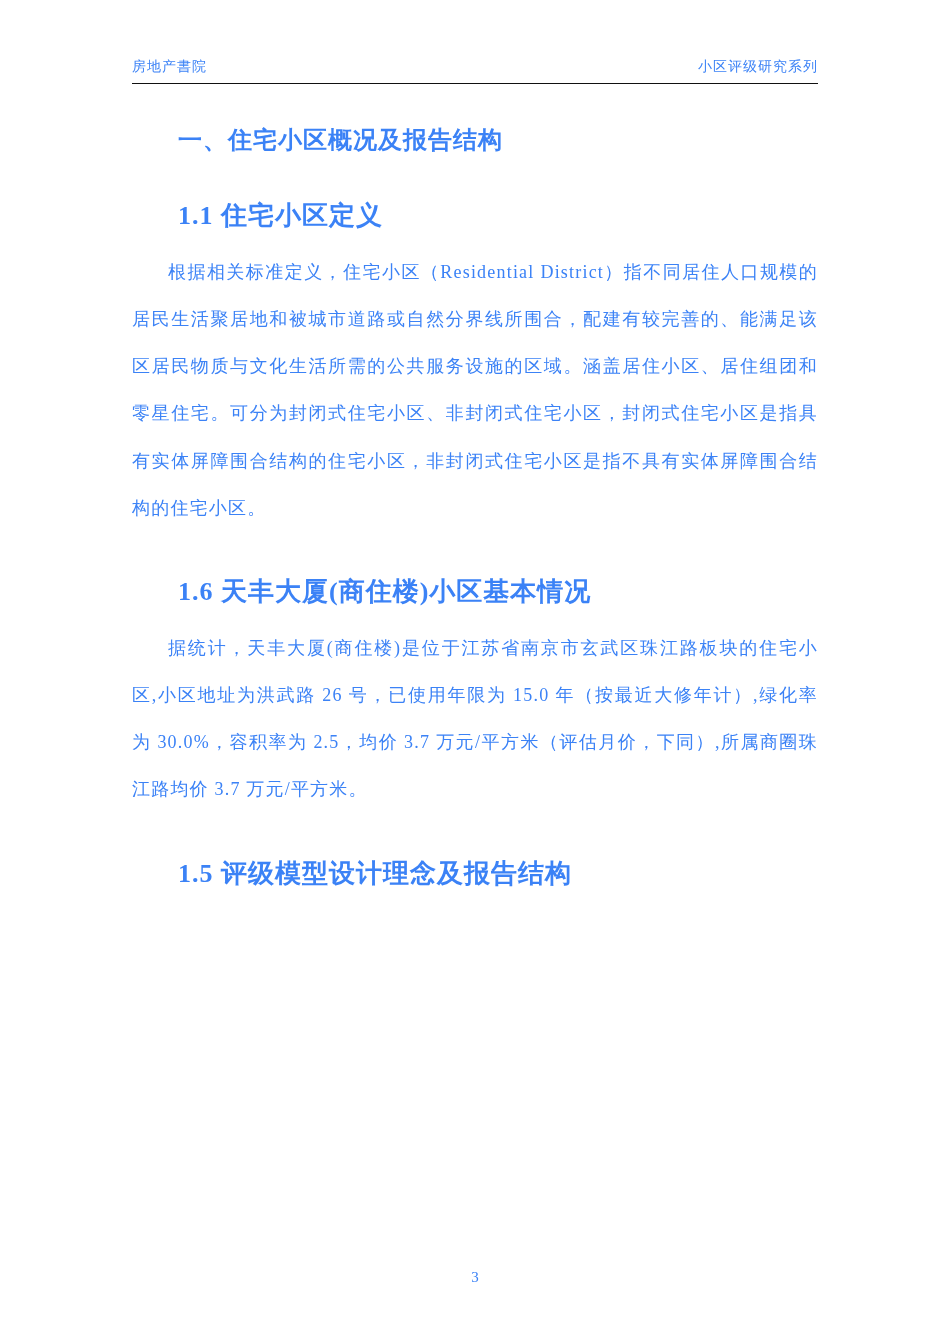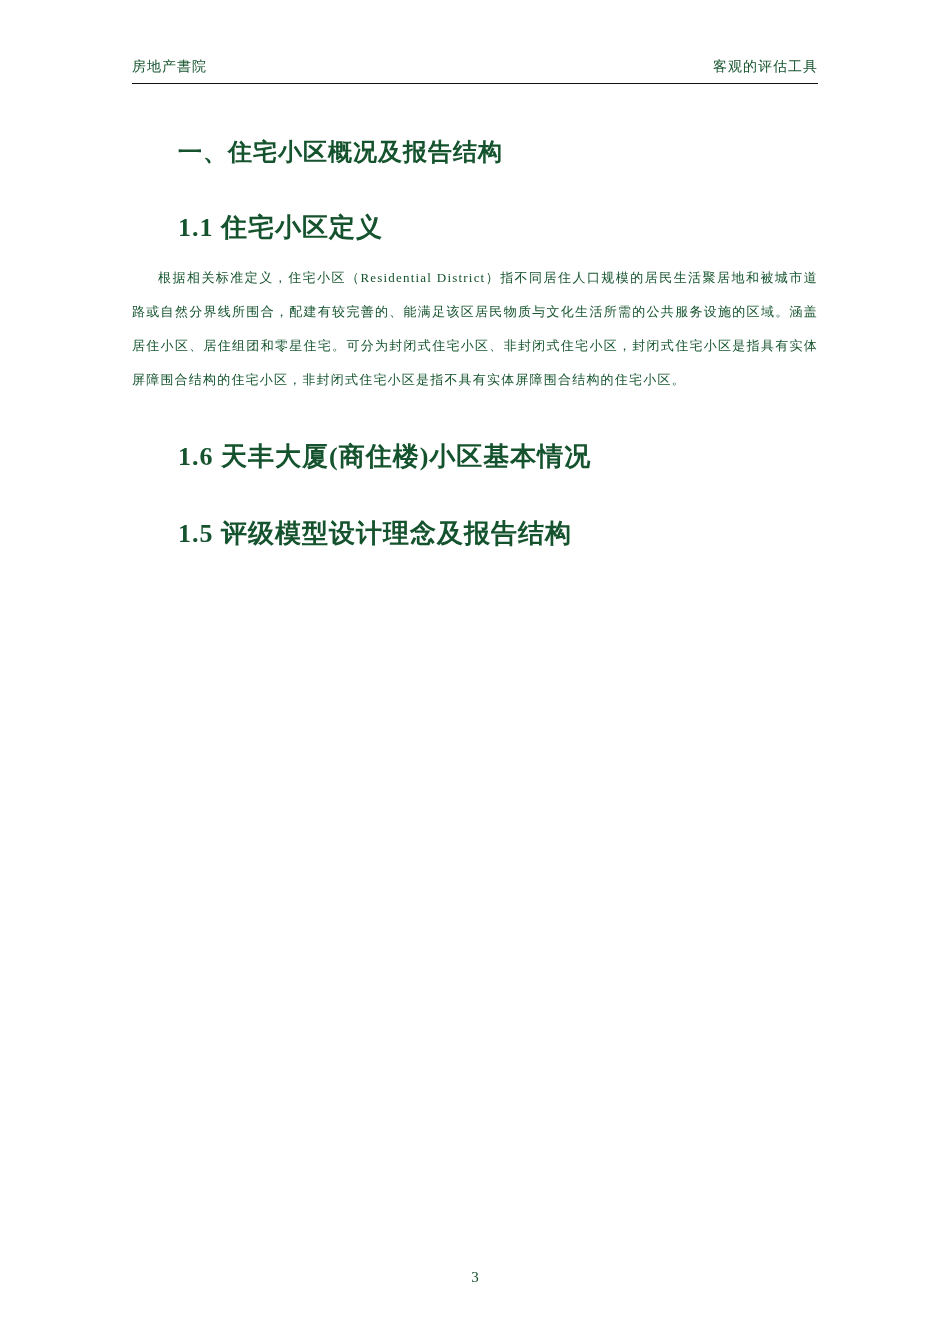--- a/index.html
+++ b/index.html
@@ -6,48 +6,48 @@
     margin: 0;
     padding: 0;
     background: #ffffff;
   }
   .page {
     position: relative;
     width: 950px;
     height: 1344px;
     box-sizing: border-box;
     background: #ffffff;
-    color: #14532d;
+    color: #3b82f6;
     font-family: "Liberation Serif", "DejaVu Serif", serif;
     padding: 58px 132px 0 132px;
     overflow: hidden;
   }
   .header {
     display: flex;
     justify-content: space-between;
     align-items: flex-end;
     font-size: 14px;
     letter-spacing: 1px;
     padding-bottom: 7px;
     border-bottom: 1.5px solid #111;
   }
   .chapter-title {
     font-size: 24px;
     font-weight: bold;
     letter-spacing: 1px;
-    margin: 52px 0 0 46px;
+    margin: 40px 0 0 46px;
   }
   .section-title {
     font-size: 26px;
     font-weight: bold;
     letter-spacing: 1px;
     margin: 42px 0 0 46px;
   }
   .para {
-    font-size: 13px;
+    font-size: 18px;
     line-height: 2.62;
     letter-spacing: 1.2px;
     text-align: justify;
     text-indent: 2em;
     margin: 16px 0 0 0;
   }
   .page-number {
     position: absolute;
     left: 0;
     bottom: 58px;
@@ -56,27 +56,28 @@
     font-size: 15px;
   }
 </style>
 </head>
 <body>
 
 <div class="page">
 
   <div class="header">
     <span>房地产書院</span>
-    <span>客观的评估工具</span>
+    <span>小区评级研究系列</span>
   </div>
 
   <div class="chapter-title">一、住宅小区概况及报告结构</div>
 
   <div class="section-title">1.1 住宅小区定义</div>
   <p class="para">根据相关标准定义，住宅小区（Residential District）指不同居住人口规模的居民生活聚居地和被城市道路或自然分界线所围合，配建有较完善的、能满足该区居民物质与文化生活所需的公共服务设施的区域。涵盖居住小区、居住组团和零星住宅。可分为封闭式住宅小区、非封闭式住宅小区，封闭式住宅小区是指具有实体屏障围合结构的住宅小区，非封闭式住宅小区是指不具有实体屏障围合结构的住宅小区。</p>
 
   <div class="section-title">1.6 天丰大厦(商住楼)小区基本情况</div>
+  <p class="para">据统计，天丰大厦(商住楼)是位于江苏省南京市玄武区珠江路板块的住宅小区,小区地址为洪武路 26 号，已使用年限为 15.0 年（按最近大修年计）,绿化率为 30.0%，容积率为 2.5，均价 3.7 万元/平方米（评估月价，下同）,所属商圈珠江路均价 3.7 万元/平方米。</p>
 
   <div class="section-title">1.5 评级模型设计理念及报告结构</div>
 
   <div class="page-number">3</div>
 
 </div>
 
 </body></html>

